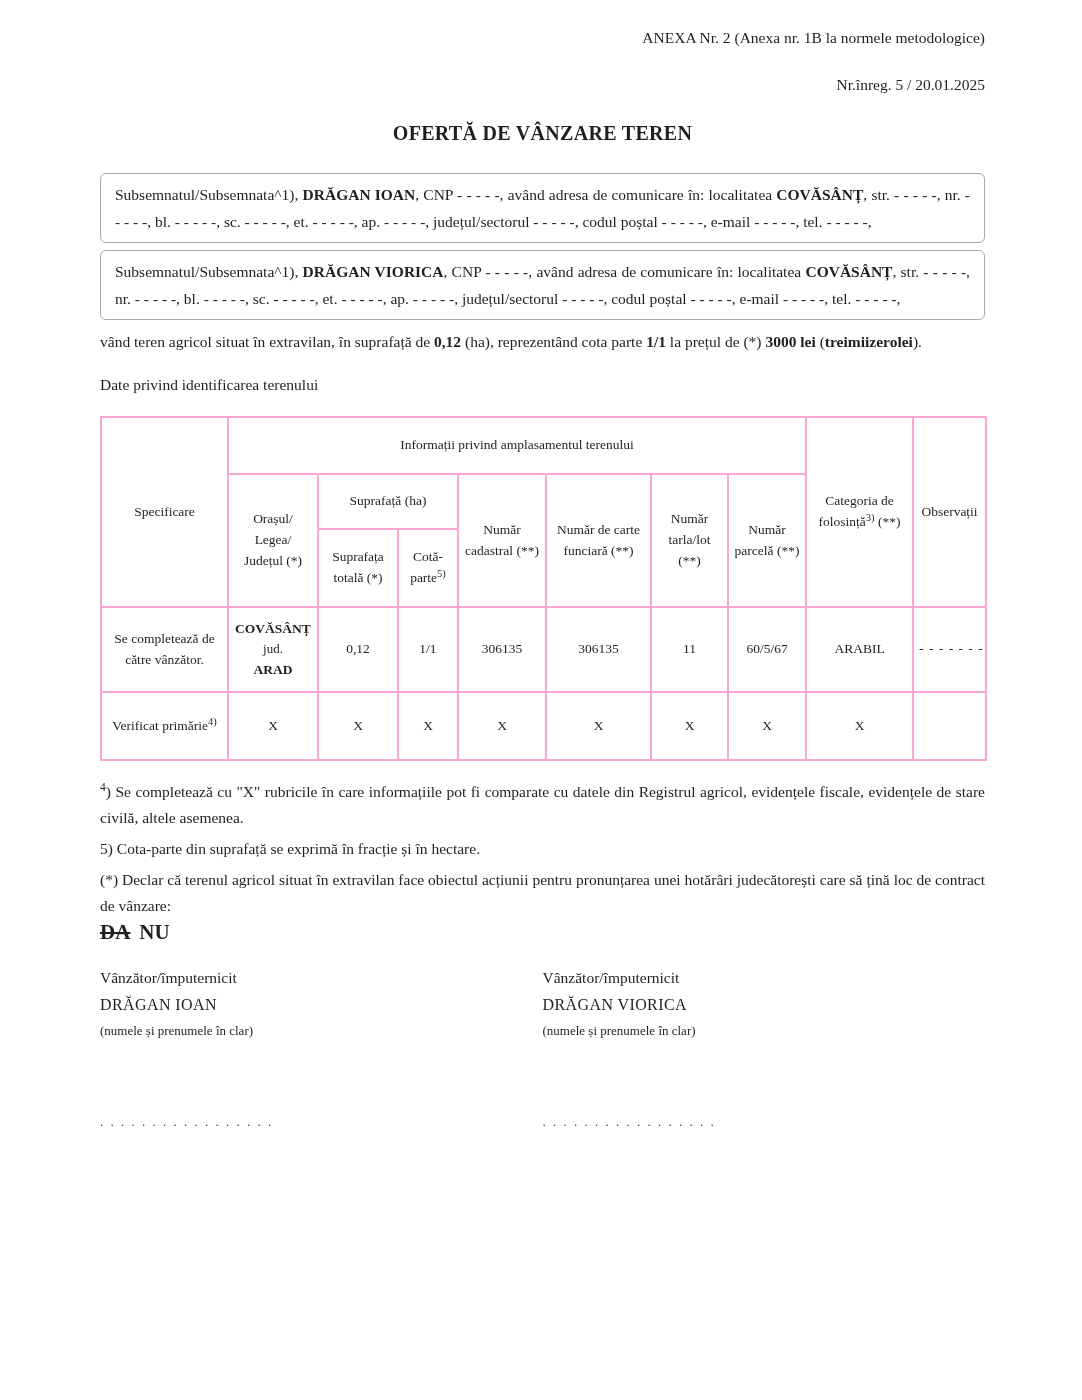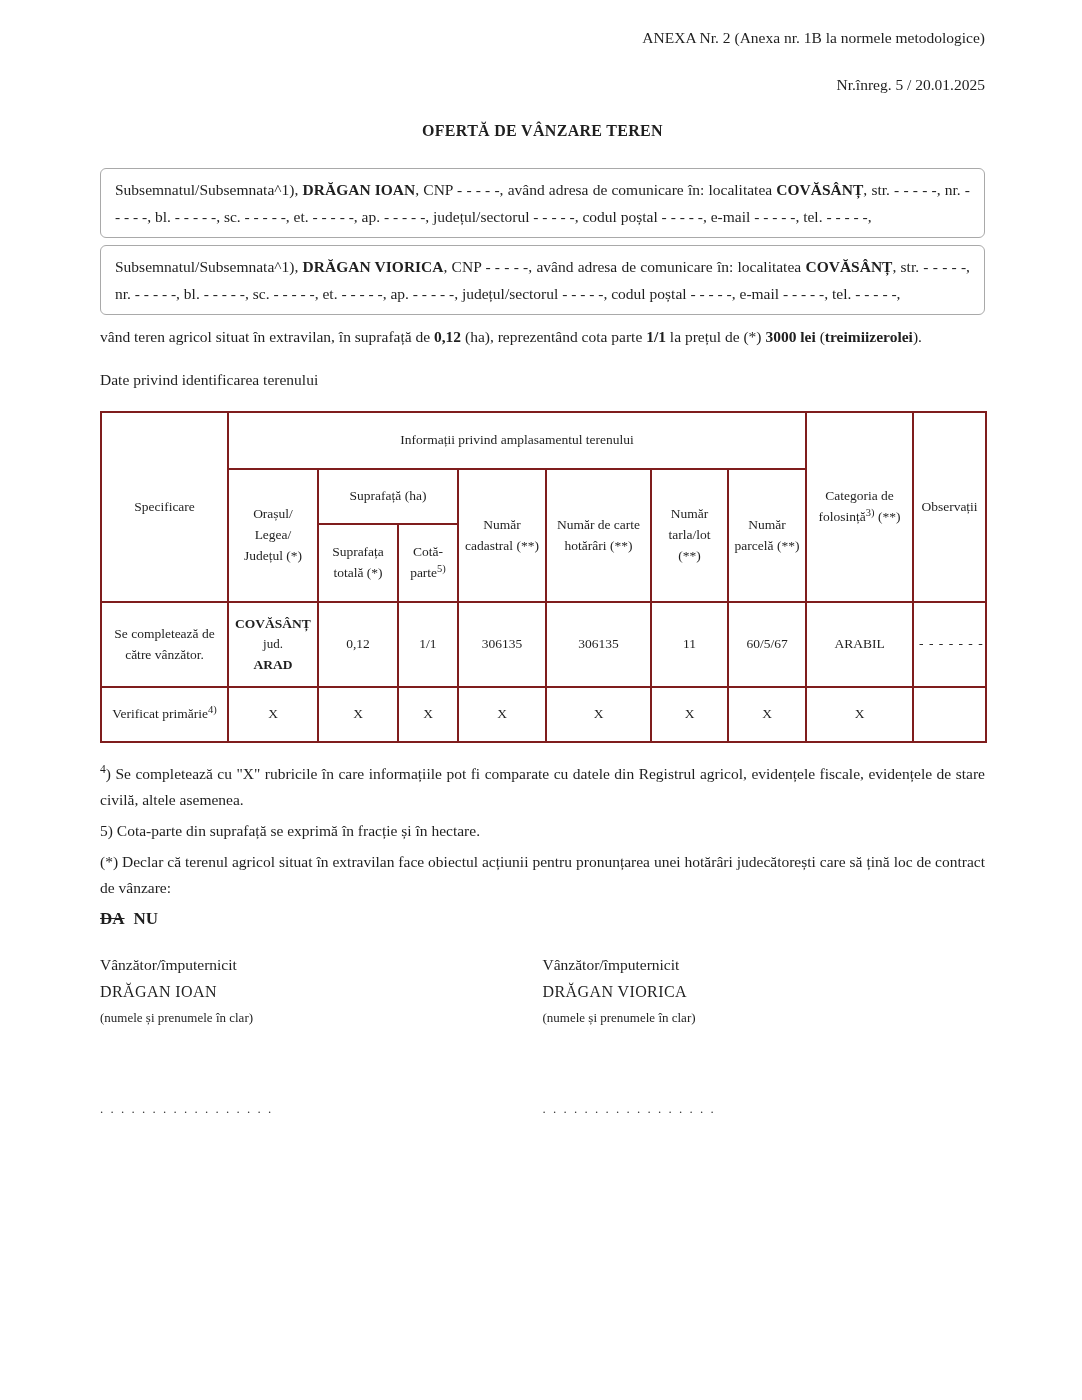--- a/index.html
+++ b/index.html
@@ -6,58 +6,58 @@
   html, body { background: #ffffff; }
   body {
     width: 1082px; height: 1400px; overflow: hidden;
     font-family: "Liberation Serif", serif;
     color: #1f1f1f;
   }
   .page { padding: 28px 97px 0 100px; }
 
   .top-right { text-align: right; font-size: 15.5px; line-height: 19px; }
   .reg-line { margin-top: 28px; }
-  .doc-title { text-align: center; font-size: 16px; font-weight: bold; margin-top: 28px; letter-spacing: 0.3px; }
+  .doc-title { text-align: center; font-size: 20px; font-weight: bold; margin-top: 28px; letter-spacing: 0.3px; }
 
   .boxes { margin-top: 28px; }
   .party-box {
     border: 1px solid #a9a9a9; border-radius: 6px;
     padding: 7px 14px; font-size: 15.5px; line-height: 27px;
     text-align: justify;
   }
   .party-box + .party-box { margin-top: 7px; }
   b { font-weight: bold; }
 
   .body-block { margin-top: 8px; font-size: 15.5px; line-height: 27px; }
   .justify { text-align: justify; }
 
   table.land {
     border-collapse: collapse; table-layout: fixed;
     width: 885px; margin-top: 18px;
   }
   table.land th, table.land td {
-    border: 2px solid #7f1d1d; text-align: center; vertical-align: middle;
+    border: 2px solid #f9a8d4; text-align: center; vertical-align: middle;
     font-weight: normal; padding: 3px 5px; font-size: 13.5px; line-height: 1.55;
   }
   tr.hdr-top { height: 57px; }
   tr.hdr-mid { height: 55px; }
   tr.hdr-bot { height: 78px; }
   tr.row-seller { height: 85px; }
-  tr.row-verify { height: 55px; border-radius: 17px; }
+  tr.row-verify { height: 68px; border-radius: 17px; }
   td.small-label { font-size: 12.5px; }
   .bold-val { font-weight: bold; font-size: 13.5px; }
   .city-line-reg { font-weight: normal; font-size: 13px; }
   .obs-dashes { font-size: 11.5px; letter-spacing: 1px; white-space: nowrap; }
   td.x-cell { font-size: 17px; }
   sup { font-size: 10.5px; line-height: 0; }
 
   .footnotes { margin-top: 18px; }
   .fn { font-size: 15.5px; line-height: 26px; text-align: justify; margin-top: 5px; }
   .fn sup { font-size: 11.5px; }
-  .da-nu { margin-top: 5px; font-size: 17px; line-height: 26px; }
+  .da-nu { font-size: 21px; line-height: 26px; }
   .da { font-weight: bold; text-decoration: line-through; margin-right: 9px; }
   .nu { font-weight: bold; }
 
   .sig-row { display: flex; margin-top: 20px; }
   .sig-block { width: 50%; text-align: left; }
   .sig-role { font-size: 15.5px; line-height: 26px; }
   .sig-name { font-size: 16px; line-height: 27px; letter-spacing: 0.4px; }
   .sig-note { font-size: 13px; line-height: 26px; }
   .sig-dots { margin-top: 70px; font-size: 13px; letter-spacing: 2px; color: #3a3a3a; }
 </style>
@@ -105,21 +105,21 @@
       <th rowspan="3">Observații</th>
     </tr>
     <tr class="hdr-mid">
       <th rowspan="2">
         <div>Orașul/</div>
         <div>Legea/</div>
         <div>Județul (*)</div>
       </th>
       <th colspan="2">Suprafață (ha)</th>
       <th rowspan="2">Număr cadastral (**)</th>
-      <th rowspan="2">Număr de carte hotărâri (**)</th>
+      <th rowspan="2">Număr de carte funciară (**)</th>
       <th rowspan="2">Număr tarla/lot (**)</th>
       <th rowspan="2">Număr parcelă (**)</th>
     </tr>
     <tr class="hdr-bot">
       <th>Suprafața totală (*)</th>
       <th><span>Cotă-parte</span><sup>5)</sup></th>
     </tr>
     <tr class="row-seller">
       <td class="small-label">Se completează de către vânzător.</td>
       <td>

